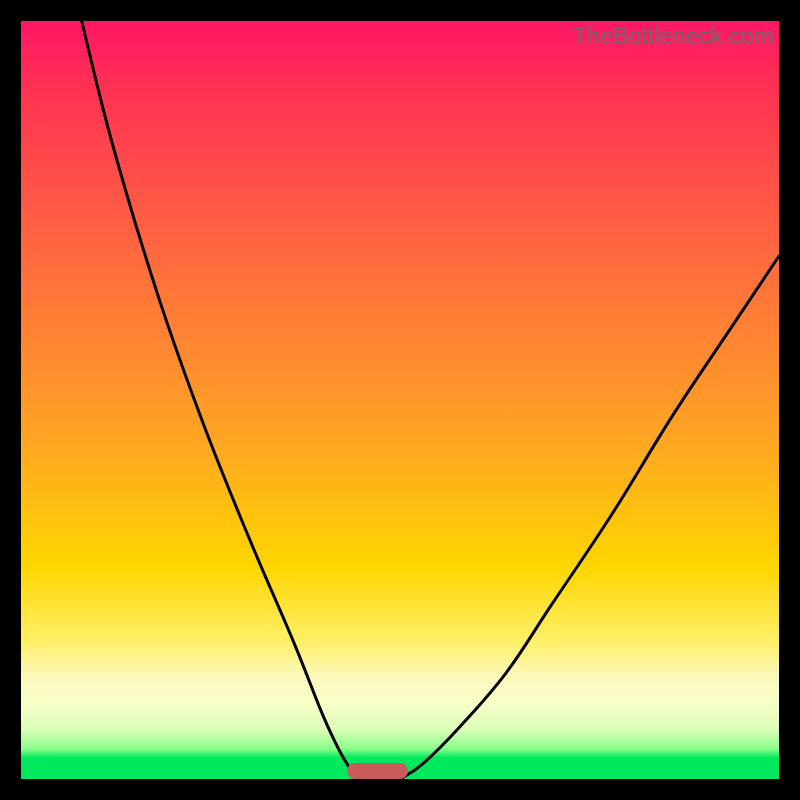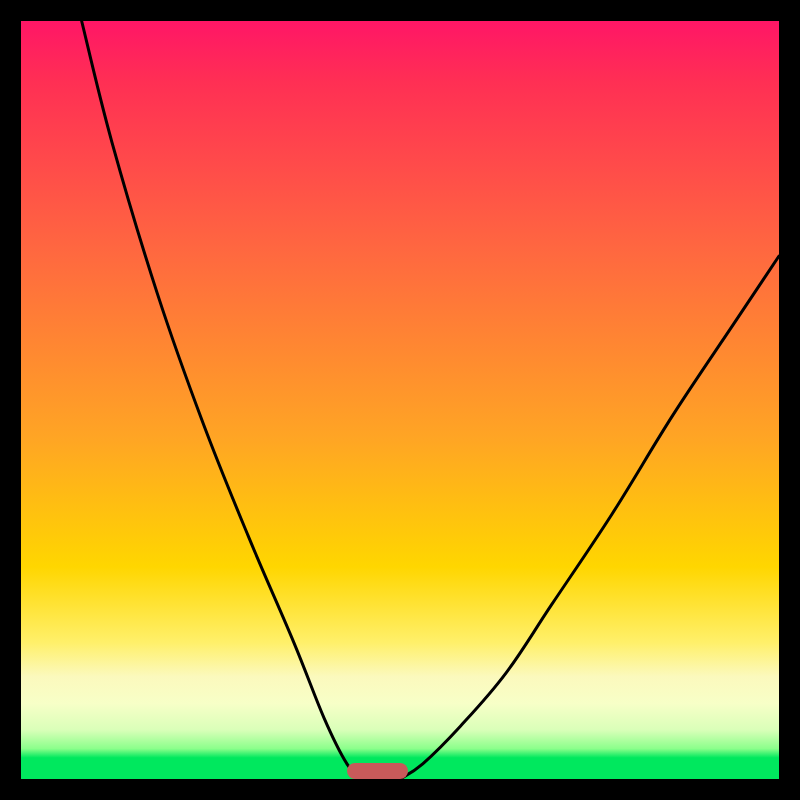--- a/index.html
+++ b/index.html
@@ -71,20 +71,21 @@
     border-radius: 9px;
     height: 16px;
   }
 </style>
 </head>
 <body>
 
 <div class="frame">
   <div class="plot">
 
+    <span class="attribution">TheBottleneck.com</span>
 
     <svg class="curve" viewBox="0 0 758 758" preserveAspectRatio="none">
       <path d="M 60.64 0 C 66.0976 21.830399999999994, 77.316 72.16159999999998, 90.96 121.27999999999997 C 104.60399999999998 170.39839999999998, 120.0672 222.3972, 136.44 272.88 C 152.81279999999998 323.3628, 165.54719999999998 358.0792, 181.92 401.74 C 198.2928 445.4008, 211.0272 475.8724000000001, 227.4 515.44 C 243.77280000000002 555.0076, 259.236 588.8144, 272.88 621.56 C 286.524 654.3055999999999, 293.6492 675.5296, 303.2 697.36 C 312.75079999999997 719.1904000000001, 319.118 731.9248, 325.94 742.84 C 332.762 753.7552000000001, 338.37120000000004 755.2712, 341.1 758"></path>
       <path d="M 379 758 C 383.0932 755.2712, 390.82480000000004 752.3908, 401.74 742.84 C 412.6552 733.2892, 424.6316 721.3128, 439.64 704.94 C 454.6484 688.5672000000001, 468.7472 673.7104, 485.12 651.88 C 501.4928 630.0495999999999, 511.4984 612.3124, 530.6 583.66 C 549.7016 555.0075999999999, 569.4096000000001 526.81, 591.24 492.7 C 613.0704 458.59000000000003, 630.0496 428.27000000000004, 651.88 394.16 C 673.7103999999999 360.05, 693.4184 331.8524, 712.52 303.2 C 731.6216 274.5476, 749.8136 247.2596, 758 234.98000000000002"></path>
     </svg>
 
     <div class="marker" style="left: 325.94px; width: 60.64px; top: 742px;"></div>
   </div>
 </div>
 

